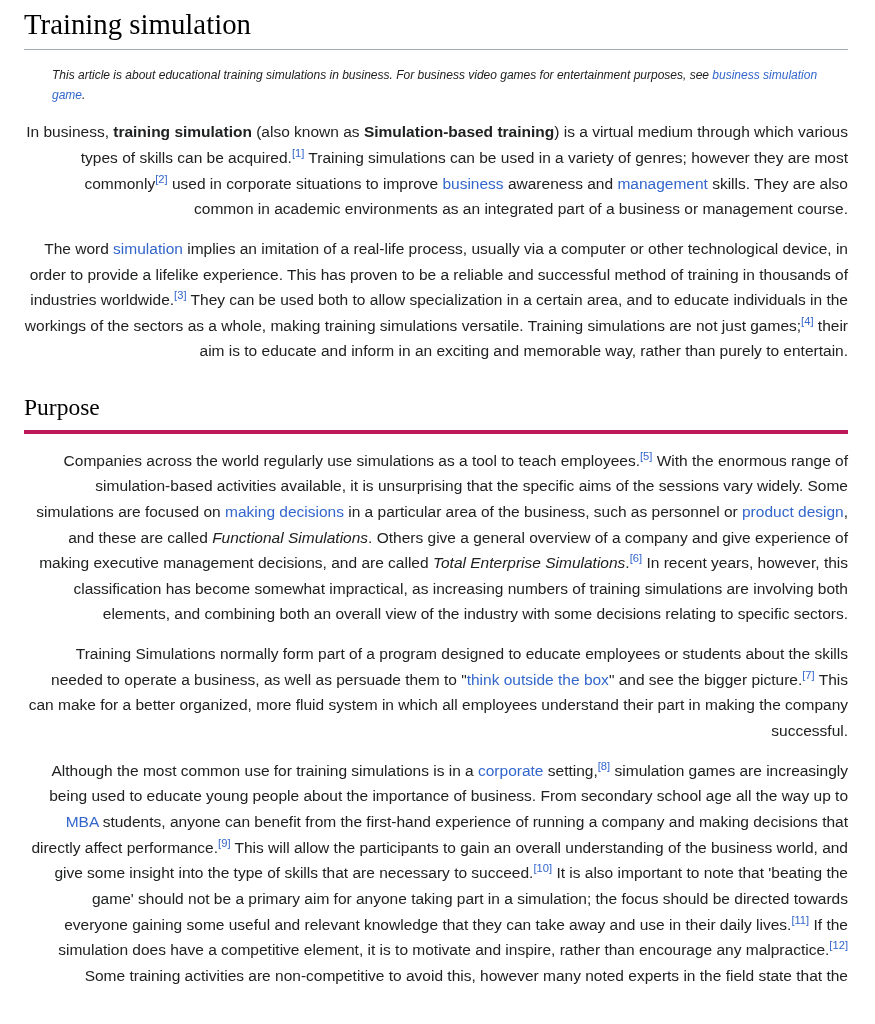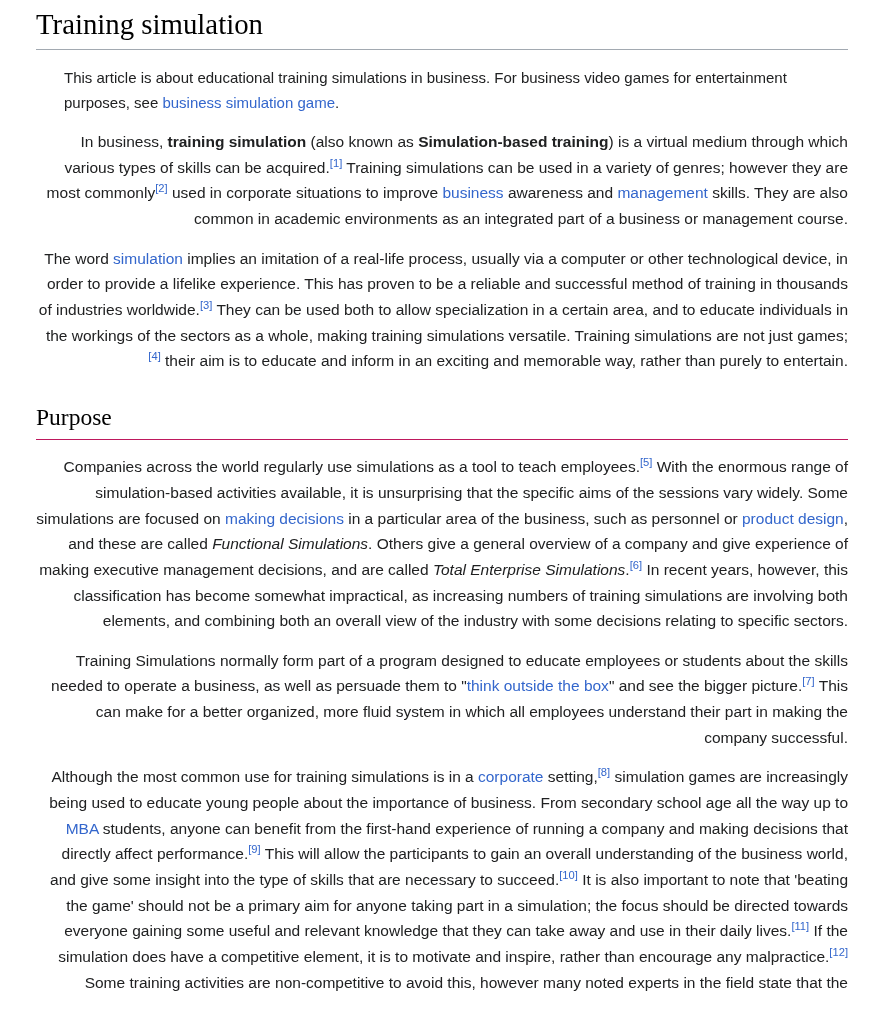--- a/index.html
+++ b/index.html
@@ -10,54 +10,55 @@
   body {
     width: 875px;
     height: 1024px;
     overflow: hidden;
     font-family: "Liberation Sans", sans-serif;
     color: #202122;
   }
   .page {
     width: 875px;
     box-sizing: border-box;
-    padding: 0 27px 0 36px;
+    padding: 0 27px 0 24px;
   }
   #article-title {
     font-family: "Liberation Serif", serif;
     font-size: 28.8px;
     font-weight: normal;
     line-height: 1.3;
     color: #000000;
     margin: 0;
     padding: 6px 0 6px 0;
     border-bottom: 1px solid #a2a9b1;
   }
   .hatnote {
-    font-size: 15px;
+    font-style: italic;
+    font-size: 12px;
     line-height: 1.62;
     color: #202122;
     margin: 16px 0 0 0;
     padding-left: 28px;
   }
   p.body-par {
     font-size: 15.5px;
     line-height: 1.655;
     margin: 14px 0 0 0;
     color: #202122;
     text-align: right;
   }
   h2.section-heading {
     font-family: "Liberation Serif", serif;
     font-size: 23.5px;
     font-weight: normal;
     color: #000000;
     margin: 28px 0 0 0;
     padding: 0 0 7px 0;
-    border-bottom: 1px solid #be185d;
+    border-bottom: 4px solid #be185d;
     line-height: 1.3;
   }
   a.wlink {
     color: #3366cc;
     text-decoration: none;
     cursor: pointer;
   }
   b.term { font-weight: bold; }
   i.term { }
   sup.ref {

